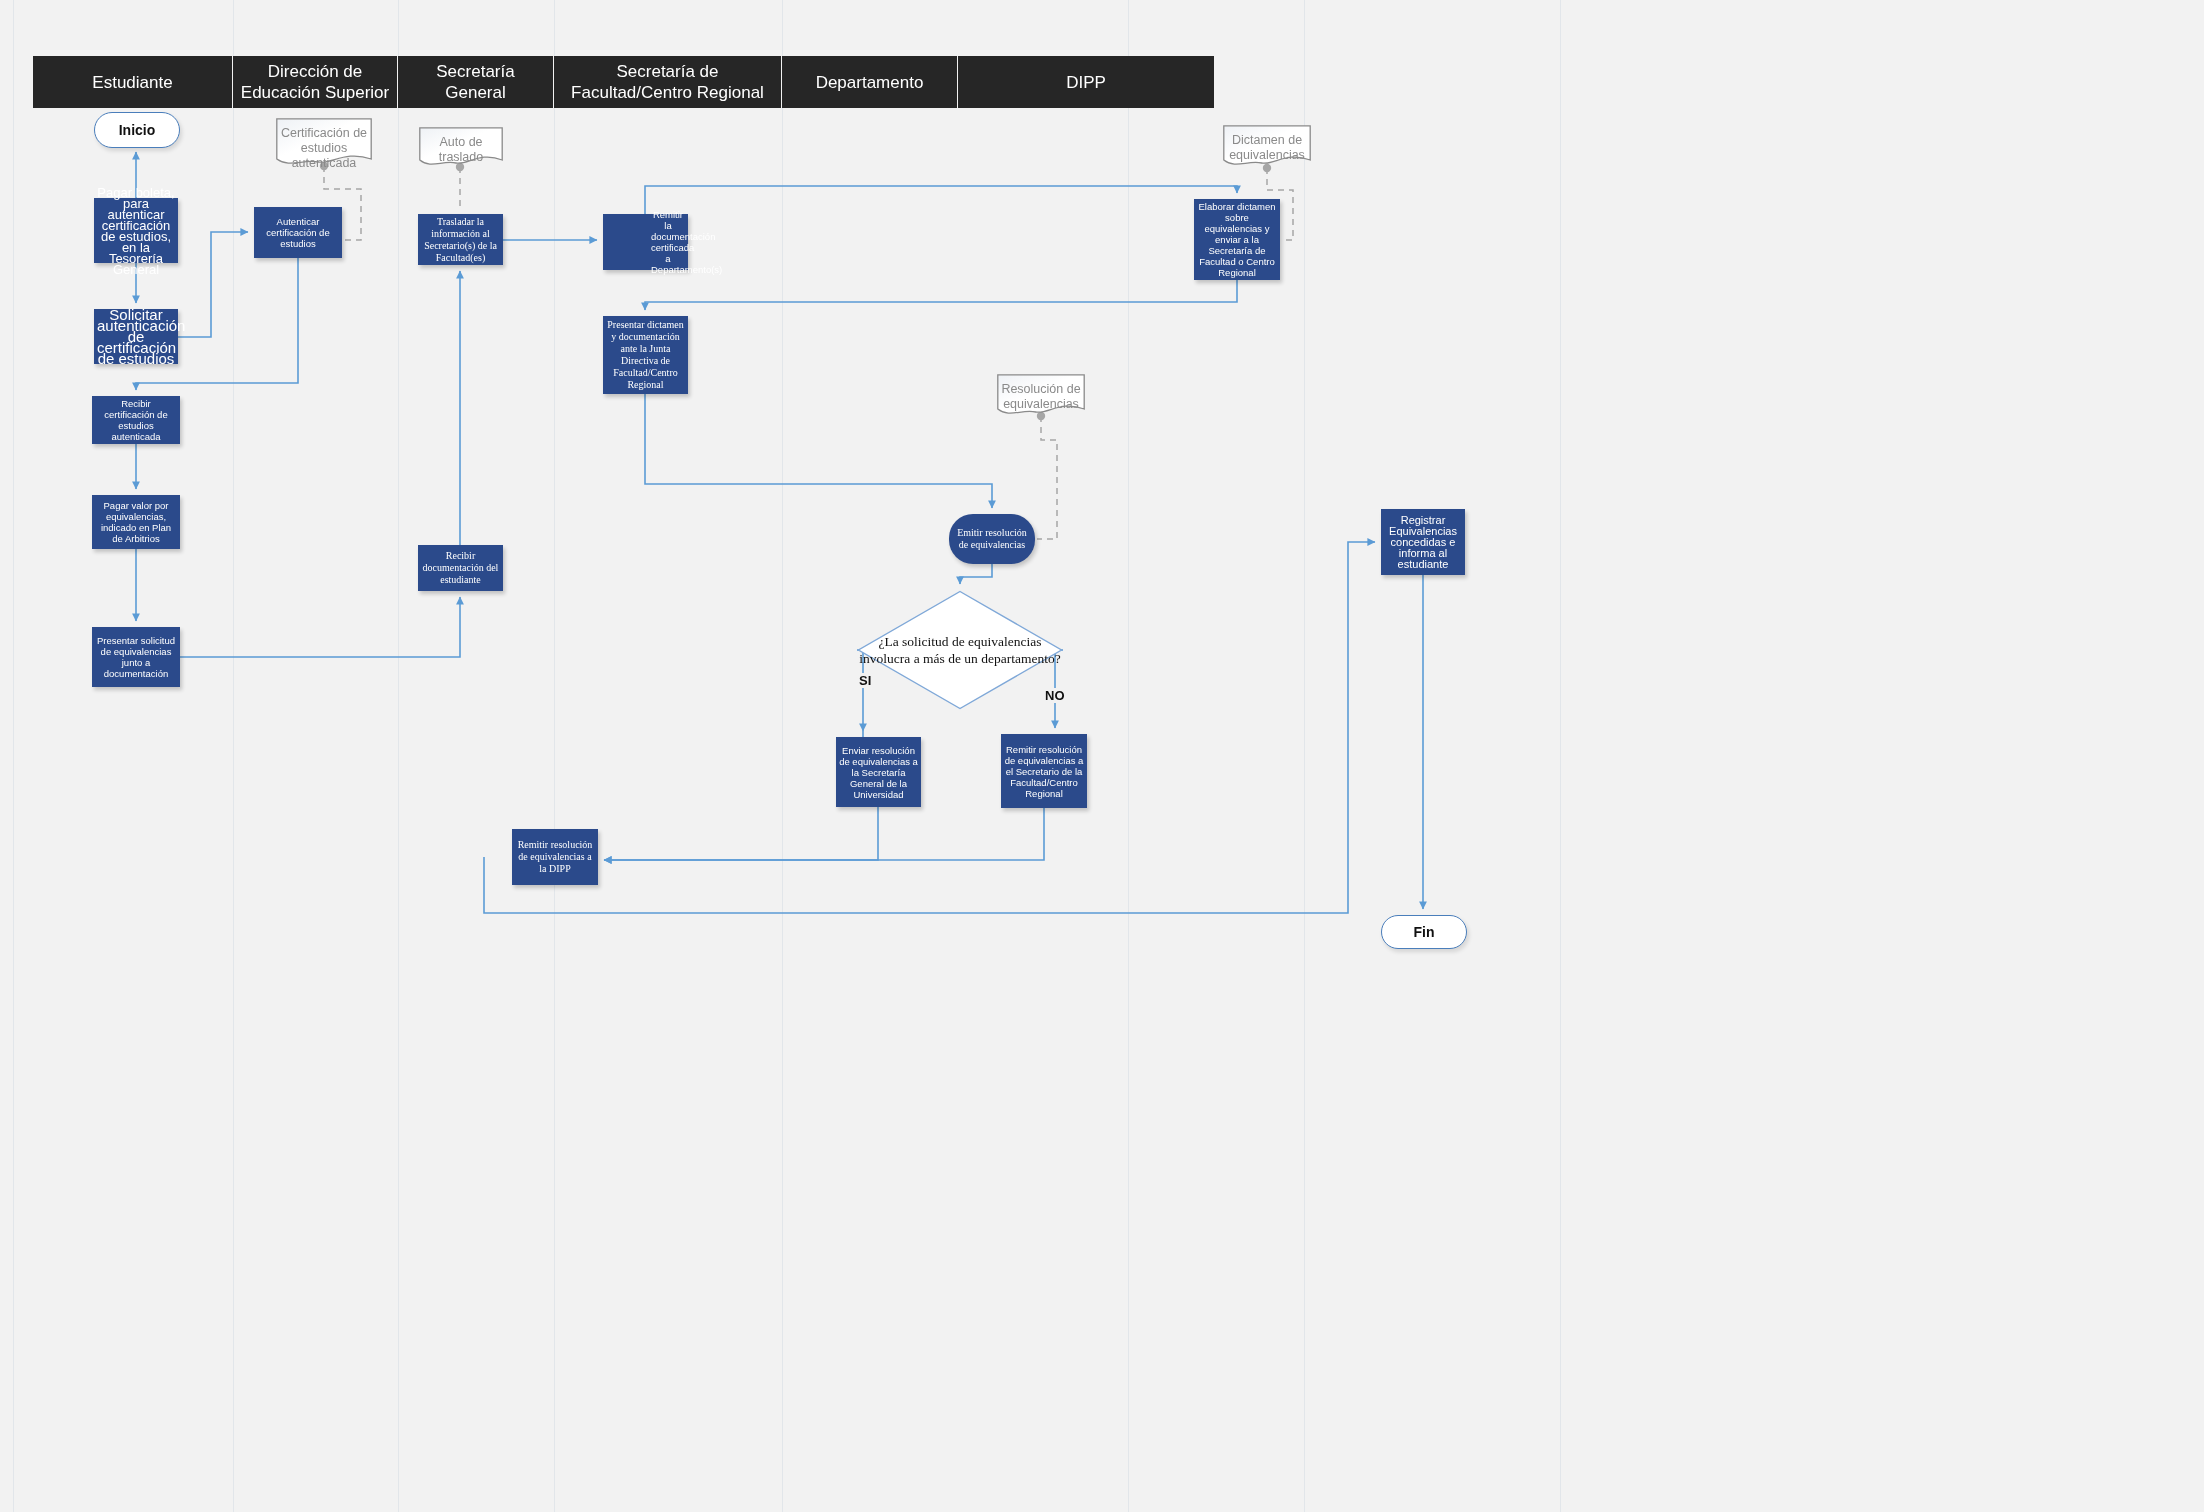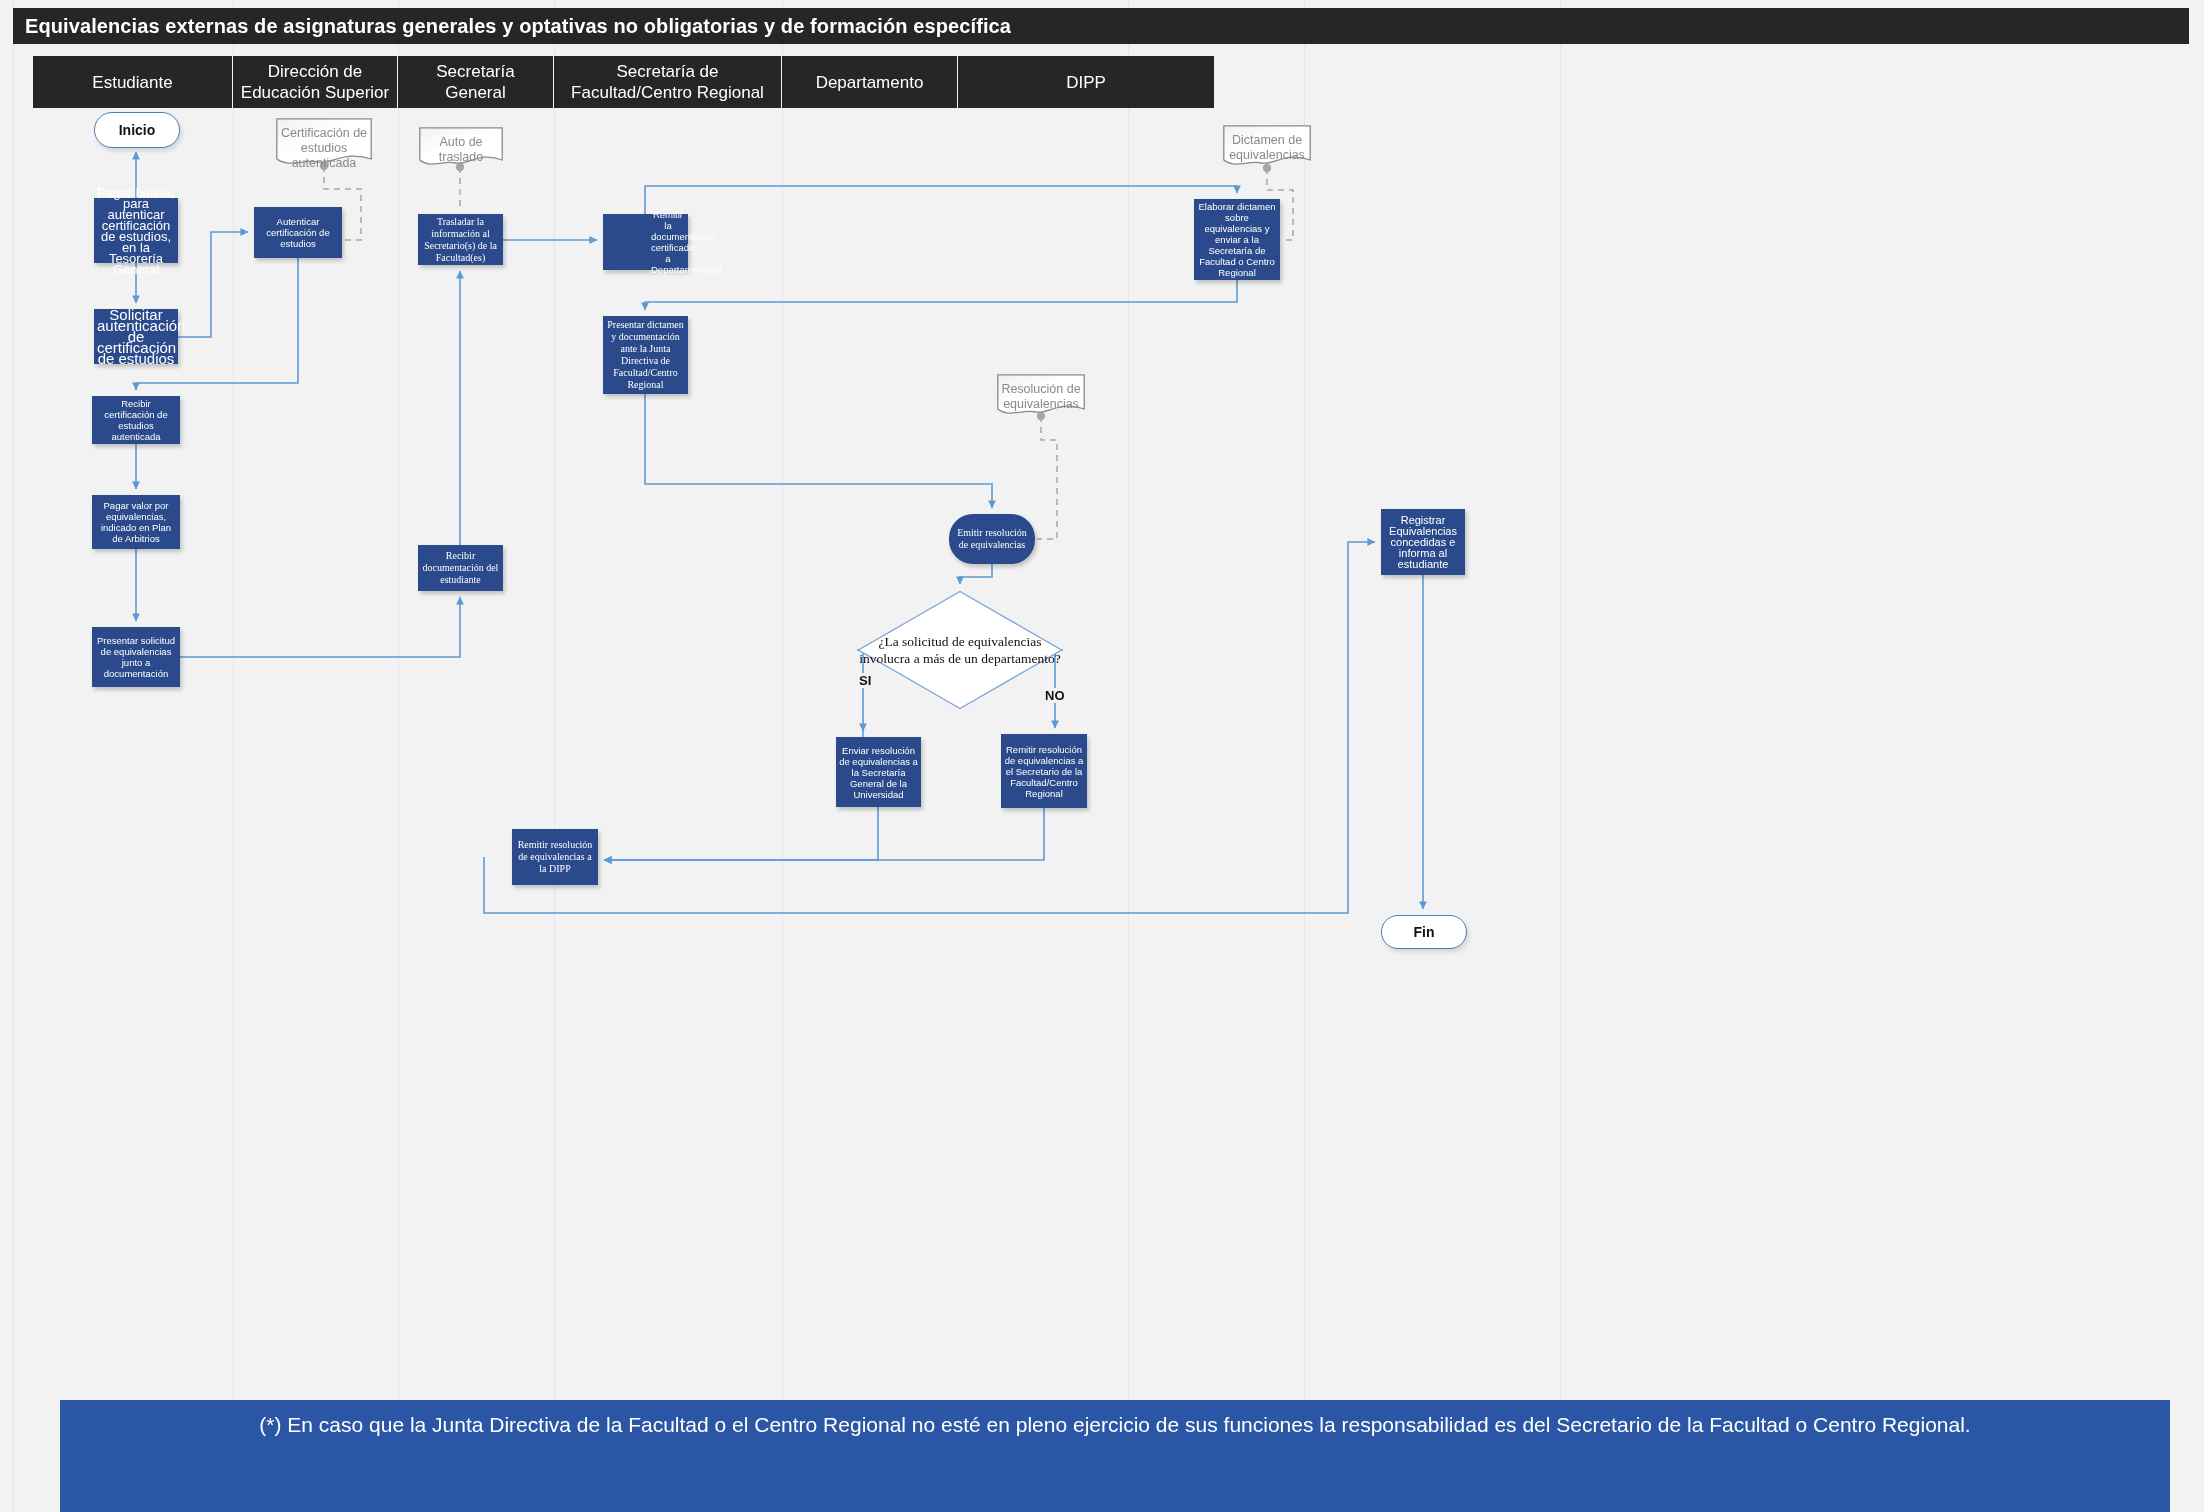--- a/index.html
+++ b/index.html
@@ -62,23 +62,20 @@
 
   <div class="guide" style="left:13px"></div>
   <div class="guide" style="left:233px"></div>
   <div class="guide" style="left:398px"></div>
   <div class="guide" style="left:554px"></div>
   <div class="guide" style="left:782px"></div>
   <div class="guide" style="left:1128px"></div>
   <div class="guide" style="left:1304px"></div>
   <div class="guide" style="left:1560px"></div>
 
-  <div class="title-bar">
-    <span class="t">Equivalencias externas de asignaturas generales y optativas no obligatorias y de formación específica</span>
-  </div>
 
   <div class="lane-head-row" id="lane-heads">
       <div class="lane-head" style="width: 200px;">
         <span>Estudiante</span>
       </div>
       <div class="lane-head" style="width: 165px;">
         <span>Dirección de Educación Superior</span>
       </div>
       <div class="lane-head" style="width: 156px;">
         <span>Secretaría General</span>
@@ -269,14 +266,13 @@
      <span class="dtxt">Resolución de equivalencias</span>
       </div>
       <div class="dec" style="left: 857px; top: 590px; width: 206px; height: 120px;"><svg width="206" height="120" viewBox="0 0 206 120">
      <polygon points="103,1.5 204.5,60 103,118.5 1.5,60" fill="#ffffff" stroke="#7fa8d8" stroke-width="1.4"></polygon>
    </svg>
    <span class="dtext">¿La solicitud de equivalencias involucra a más de un departamento?</span></div>
       <div class="edge-label" style="left: 857px; top: 673px;">SI</div>
       <div class="edge-label" style="left: 1043px; top: 688px;">NO</div>
     </div>
 
-  <div class="note">(*) En caso que la Junta Directiva de la Facultad o el Centro Regional no esté en pleno ejercicio de sus funciones la responsabilidad es del Secretario de la Facultad o Centro Regional.</div>
 </div>
 
 </body></html>

